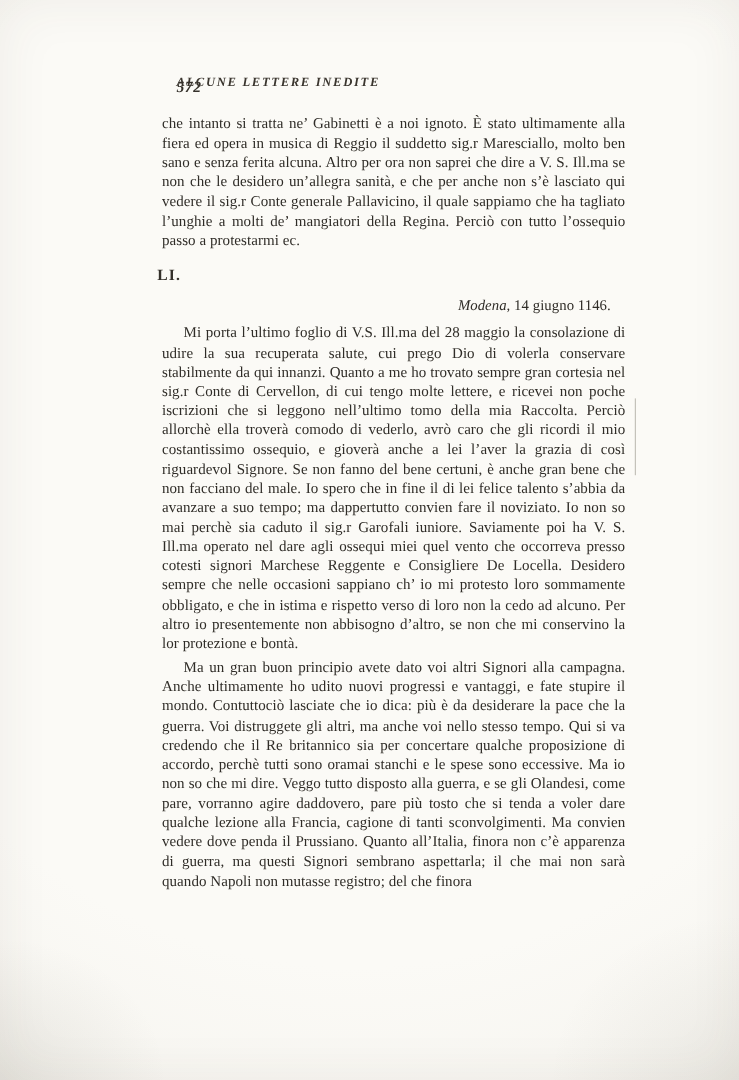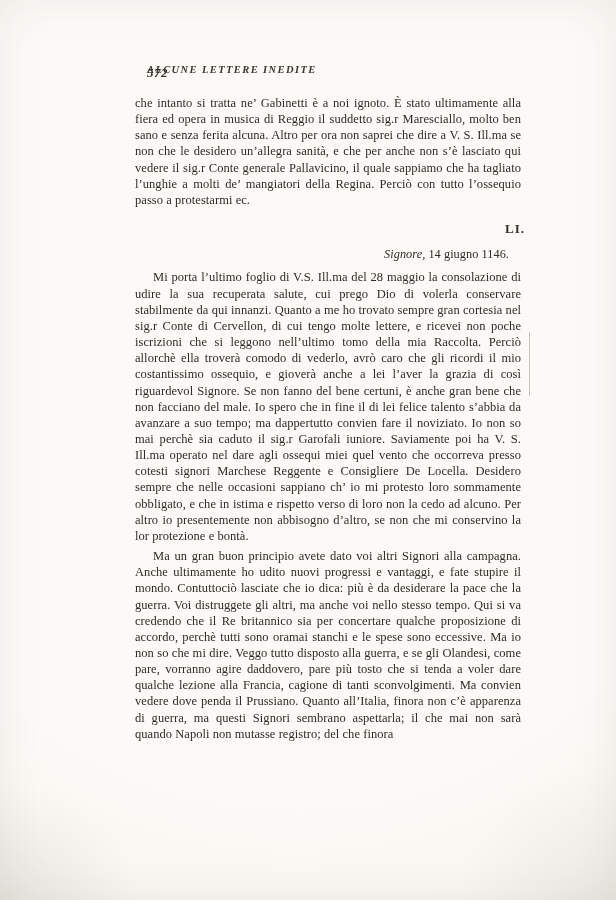--- a/index.html
+++ b/index.html
@@ -69,21 +69,21 @@
     font-size: 12.5px;
     line-height: 16.15px;
     text-align: justify;
     letter-spacing: 0.05px;
   }
   .para { margin: 4px; }
   .para.indented { text-indent: 18px; }
 
   .section-heading {
     margin: 13px 0 9px 0;
-    text-align: right;
+    text-align: left;
     font-size: 13px;
     font-weight: bold;
     letter-spacing: 1px;
     color: #34302a;
     text-indent: 0;
   }
   .dateline {
     margin: 0 16px 7px 0;
     text-align: right;
     font-size: 12.3px;
@@ -105,21 +105,21 @@
     <span class="page-number">572</span>
     <span class="running-title">ALCUNE LETTERE INEDITE</span>
   </header>
 
   <main class="text-block">
 
     <p class="para">che intanto si tratta ne’ Gabinetti è a noi ignoto. È stato ultimamente alla fiera ed opera in musica di Reggio il suddetto sig.r Maresciallo, molto ben sano e senza ferita alcuna. Altro per ora non saprei che dire a V. S. Ill.ma se non che le desidero un’allegra sanità, e che per anche non s’è lasciato qui vedere il sig.r Conte generale Pallavicino, il quale sappiamo che ha tagliato l’unghie a molti de’ mangiatori della Regina. Perciò con tutto l’ossequio passo a protestarmi ec.</p>
 
     <h2 class="section-heading">LI.</h2>
 
-    <p class="dateline"><span class="place">Signore,</span> <span class="date">14 giugno 1146.</span></p>
+    <p class="dateline"><span class="place">Modena,</span> <span class="date">14 giugno 1146.</span></p>
 
     <p class="para indented">Mi porta l’ultimo foglio di V.S. Ill.ma del 28 maggio la consolazione di udire la sua recuperata salute, cui prego Dio di volerla conservare stabilmente da qui innanzi. Quanto a me ho trovato sempre gran cortesia nel sig.r Conte di Cervellon, di cui tengo molte lettere, e ricevei non poche iscrizioni che si leggono nell’ultimo tomo della mia Raccolta. Perciò allorchè ella troverà comodo di vederlo, avrò caro che gli ricordi il mio costantissimo ossequio, e gioverà anche a lei l’aver la grazia di così riguardevol Signore. Se non fanno del bene certuni, è anche gran bene che non facciano del male. Io spero che in fine il di lei felice talento s’abbia da avanzare a suo tempo; ma dappertutto convien fare il noviziato. Io non so mai perchè sia caduto il sig.r Garofali iuniore. Saviamente poi ha V. S. Ill.ma operato nel dare agli ossequi miei quel vento che occorreva presso cotesti signori Marchese Reggente e Consigliere De Locella. Desidero sempre che nelle occasioni sappiano ch’ io mi protesto loro sommamente obbligato, e che in istima e rispetto verso di loro non la cedo ad alcuno. Per altro io presentemente non abbisogno d’altro, se non che mi conservino la lor protezione e bontà.</p>
 
     <p class="para indented">Ma un gran buon principio avete dato voi altri Signori alla campagna. Anche ultimamente ho udito nuovi progressi e vantaggi, e fate stupire il mondo. Contuttociò lasciate che io dica: più è da desiderare la pace che la guerra. Voi distruggete gli altri, ma anche voi nello stesso tempo. Qui si va credendo che il Re britannico sia per concertare qualche proposizione di accordo, perchè tutti sono oramai stanchi e le spese sono eccessive. Ma io non so che mi dire. Veggo tutto disposto alla guerra, e se gli Olandesi, come pare, vorranno agire daddovero, pare più tosto che si tenda a voler dare qualche lezione alla Francia, cagione di tanti sconvolgimenti. Ma convien vedere dove penda il Prussiano. Quanto all’Italia, finora non c’è apparenza di guerra, ma questi Signori sembrano aspettarla; il che mai non sarà quando Napoli non mutasse registro; del che finora</p>
 
   </main>
 
 </div>
 
 </body></html>

